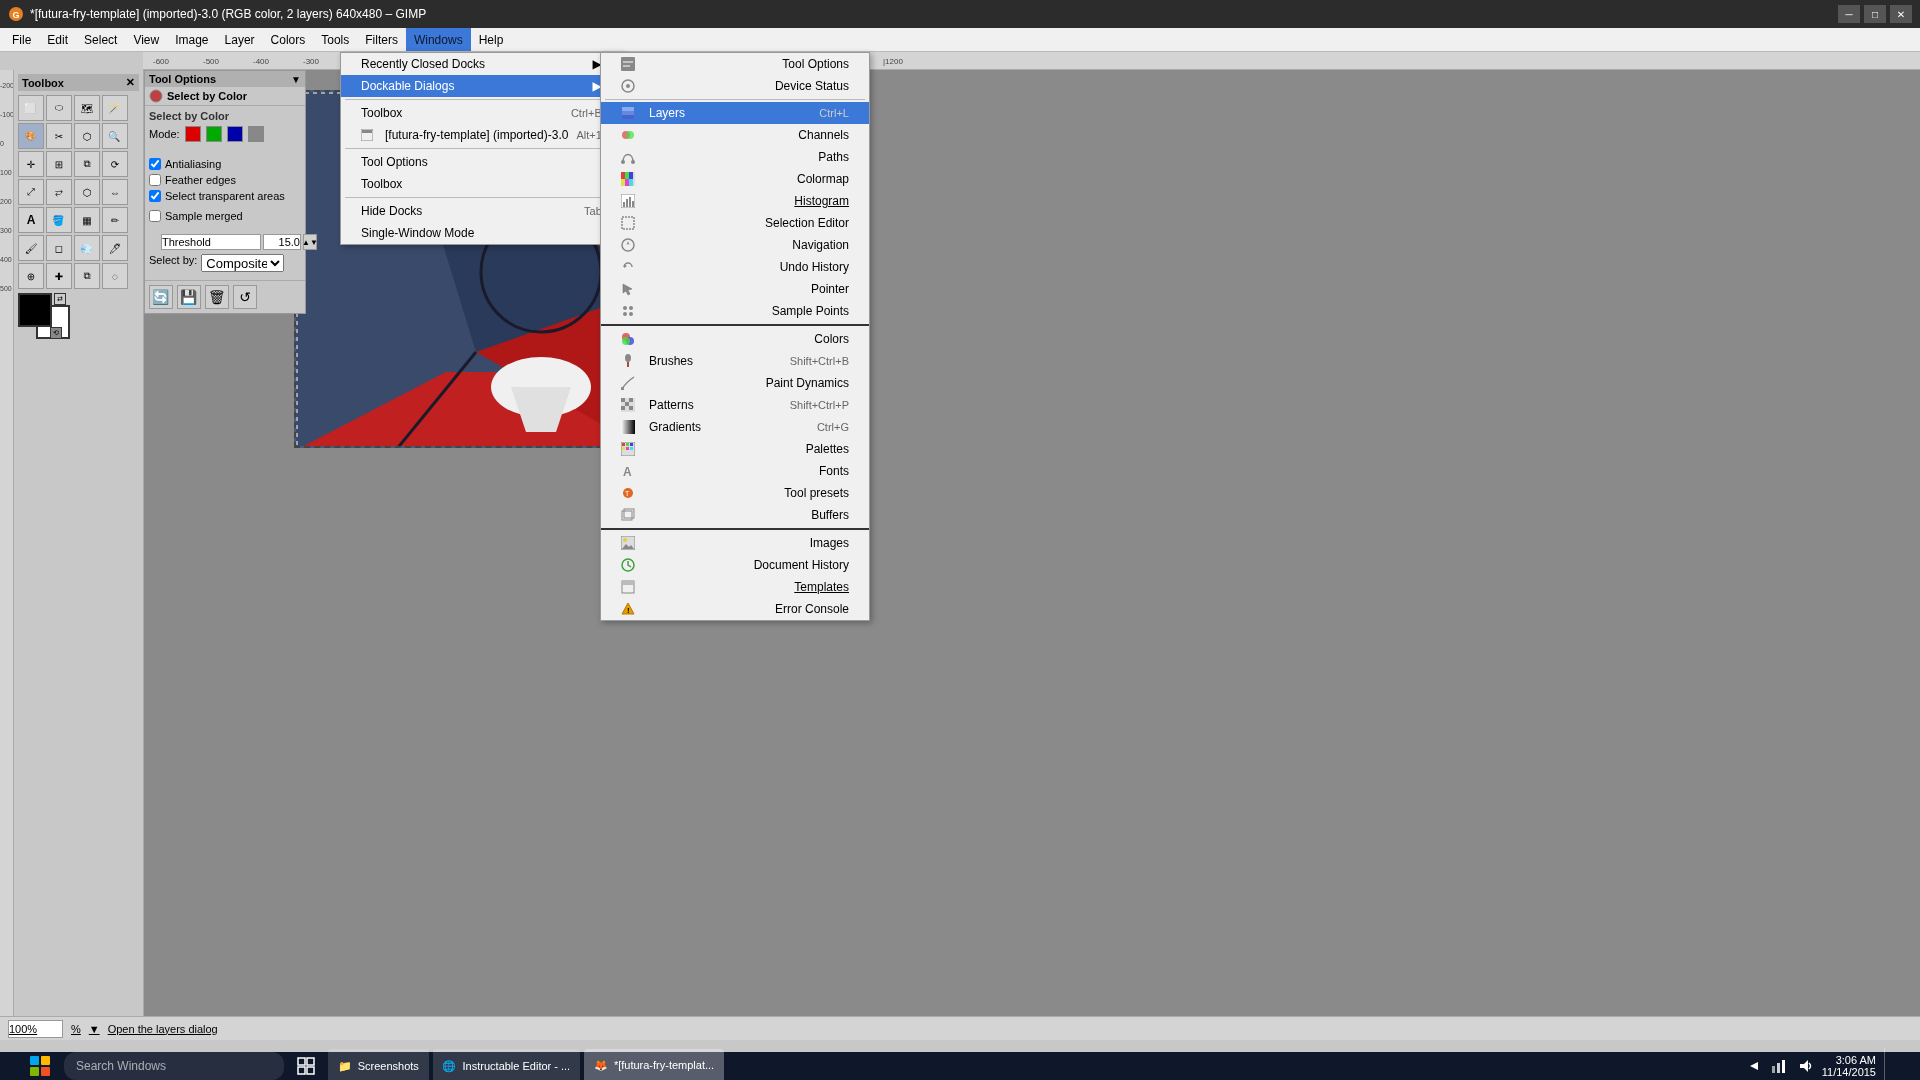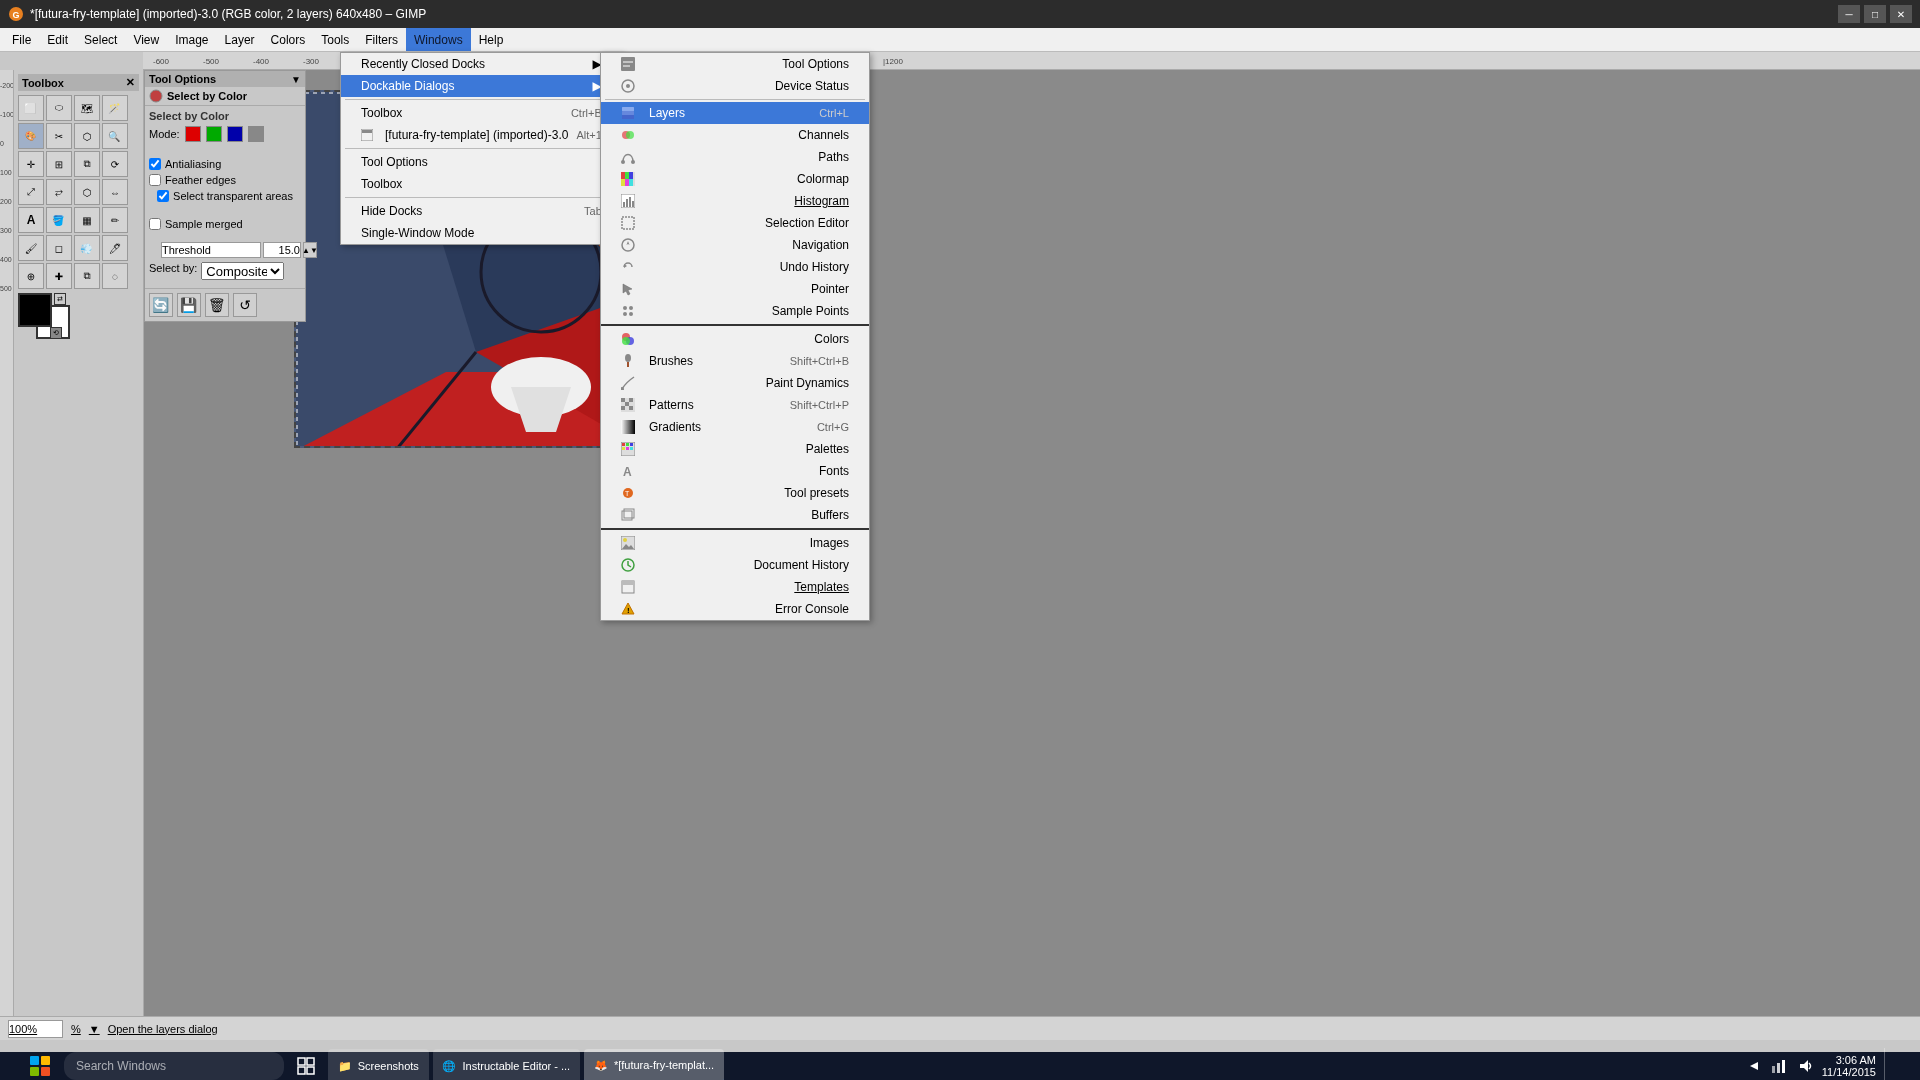--- a/index.html
+++ b/index.html
@@ -470,21 +470,21 @@
         <div style="display:flex; align-items:center; gap:4px; margin-bottom:4px;">
           <input type="checkbox" checked="" style="">
           <span style="font-size:11px;">Antialiasing</span>
         </div>
 
         <div style="display:flex; align-items:center; gap:4px; margin-bottom:4px;">
           <input type="checkbox" style="">
           <span style="font-size:11px;">Feather edges</span>
         </div>
 
-        <div style="display:flex; align-items:center; gap:4px; margin-bottom:16px;justify-content:center;">
+        <div style="display:flex; align-items:center; gap:4px; margin-bottom:8px;">
           <input type="checkbox" checked="" style="">
           <span style="font-size:11px;">Select transparent areas</span>
         </div>
 
         <div style="display:flex; align-items:center; gap:4px; margin-bottom:12px;">
           <input type="checkbox" style="">
           <span style="font-size:11px;">Sample merged</span>
         </div>
 
         <div style="display:flex; align-items:center; gap:2px; margin-bottom:4px;">

